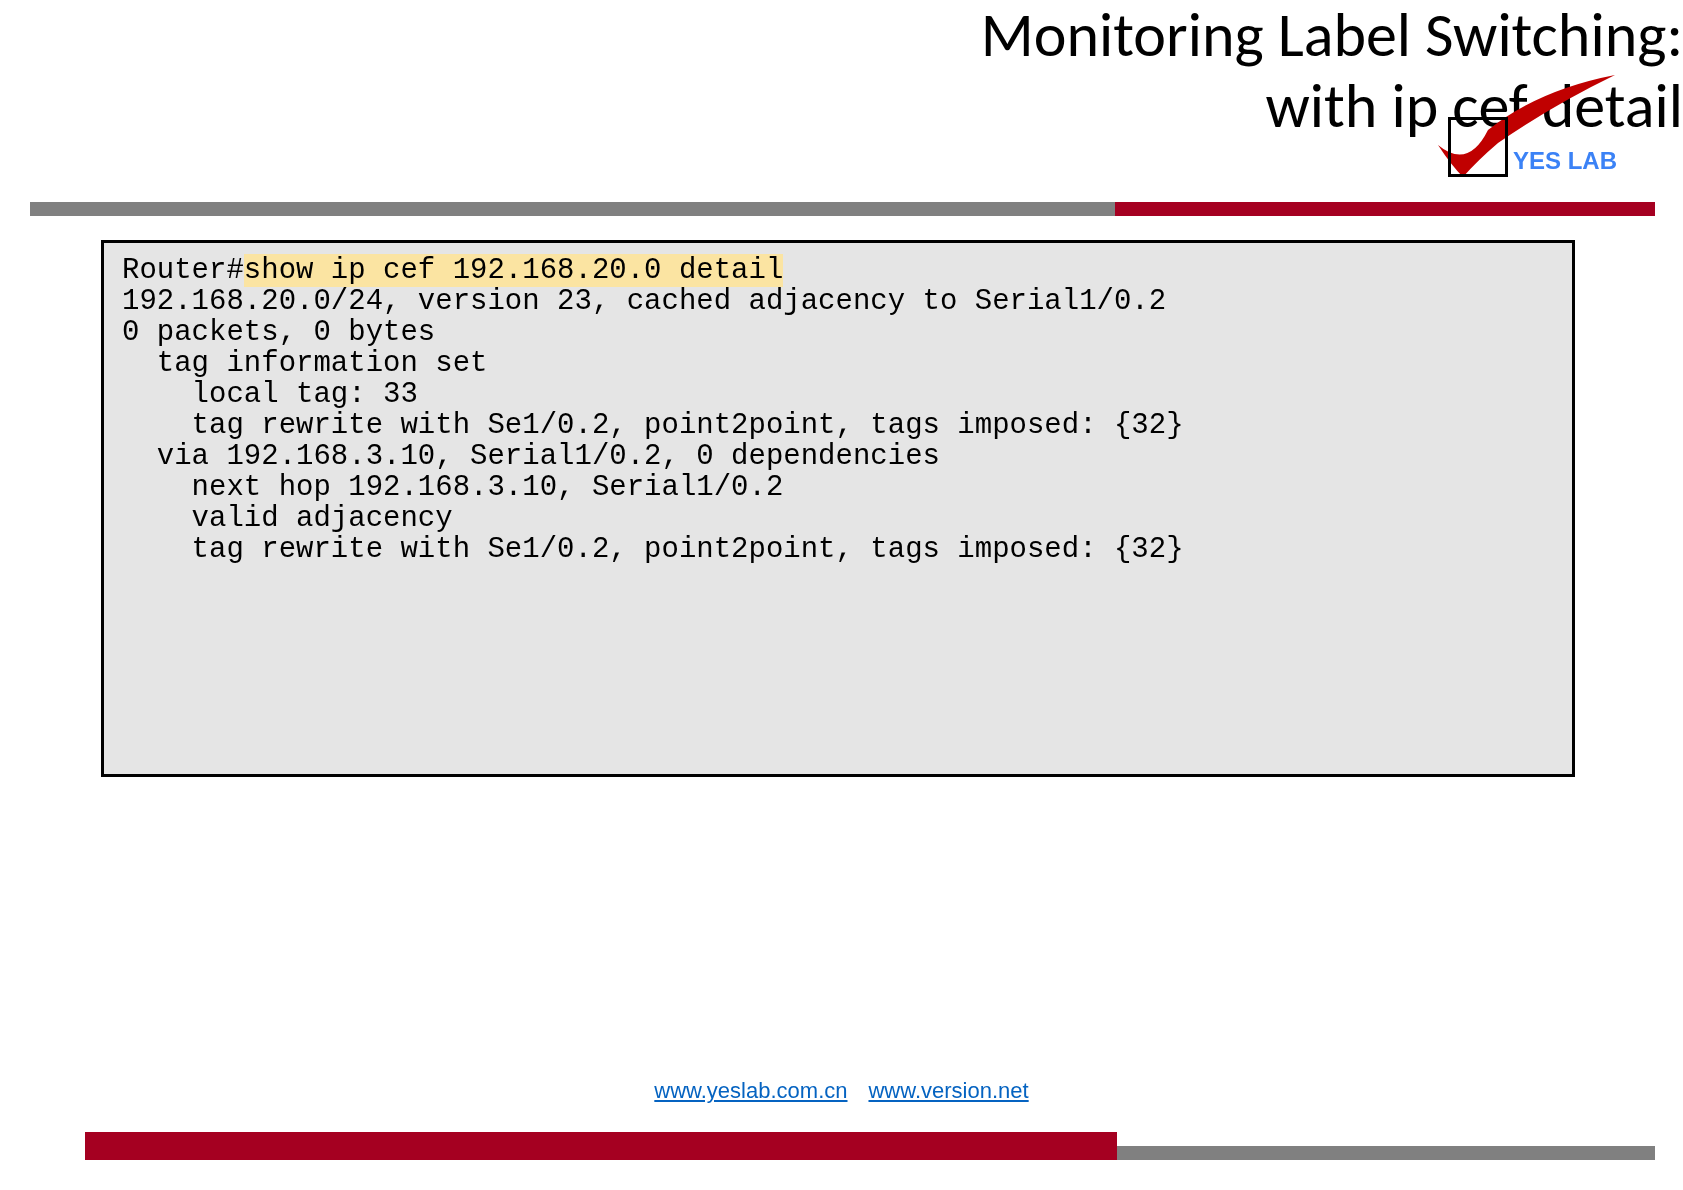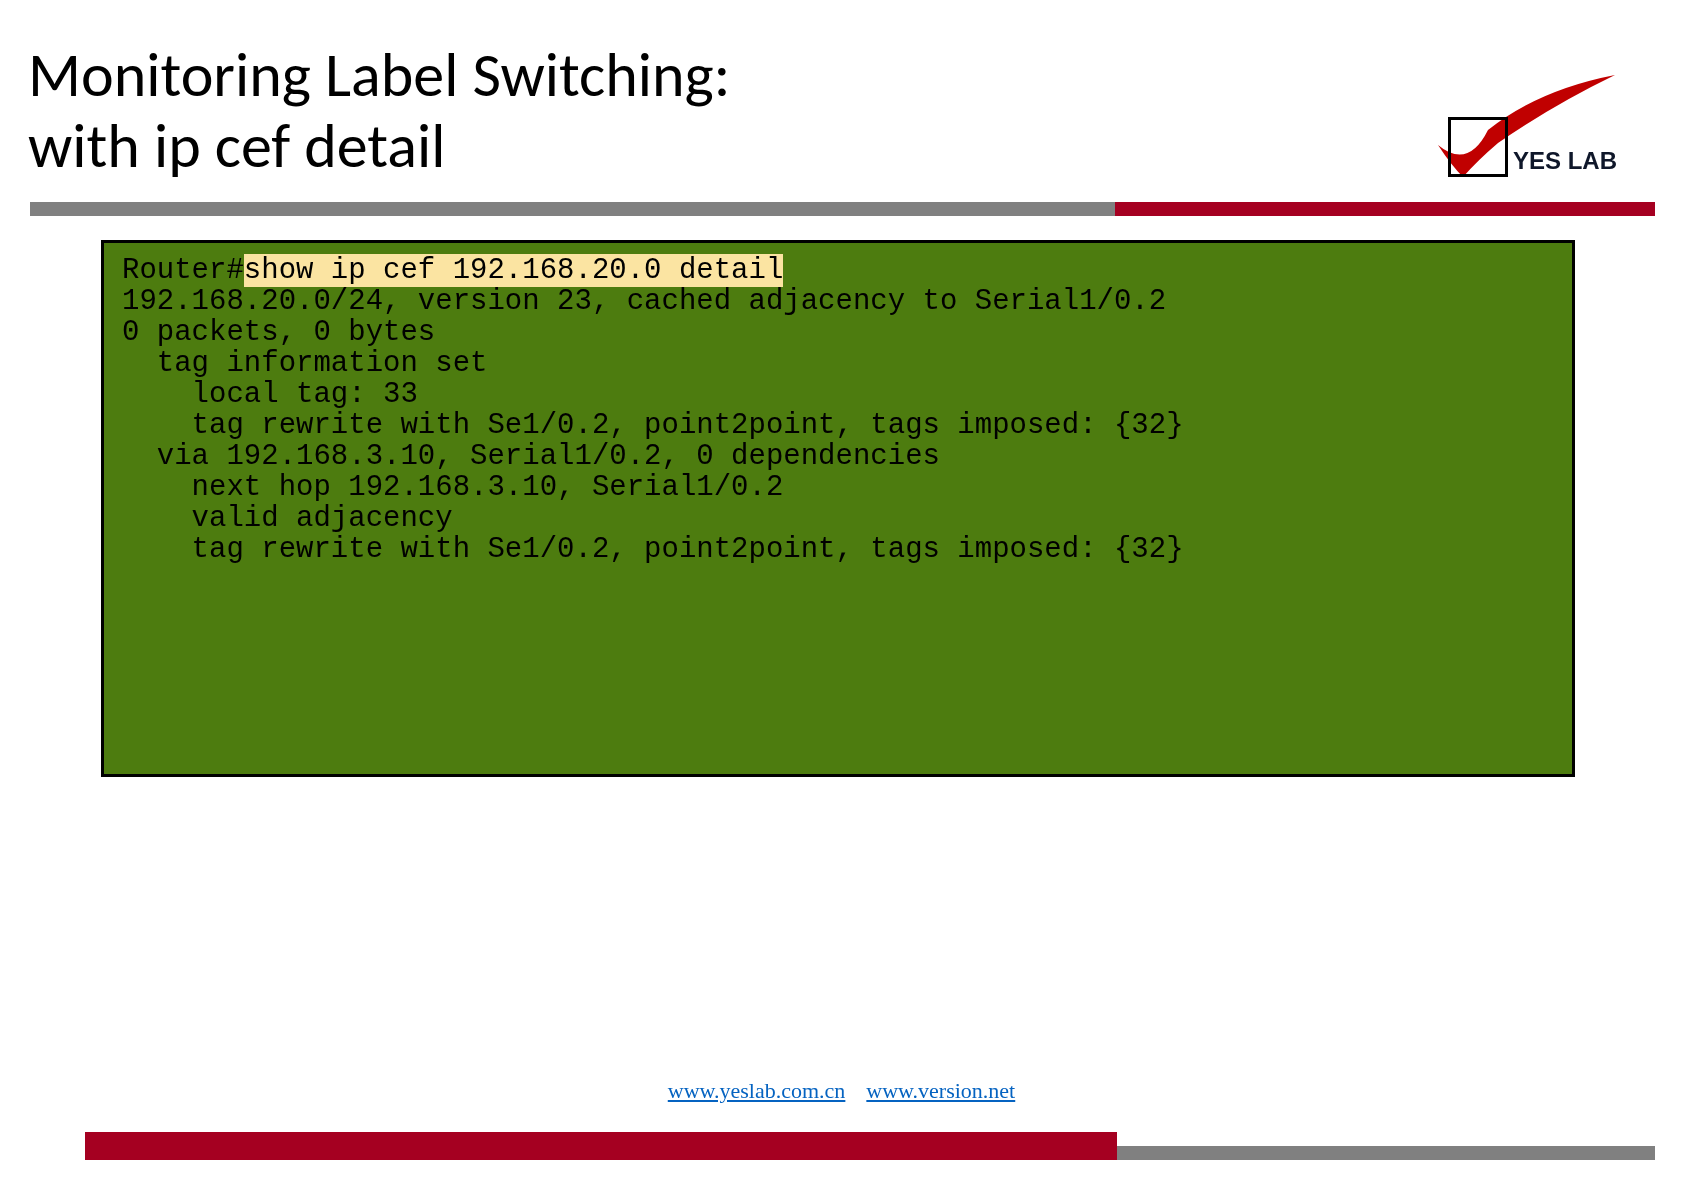--- a/index.html
+++ b/index.html
@@ -8,24 +8,22 @@
       box-sizing: border-box;
     }
     body {
       width: 1683px;
       height: 1190px;
       background: #ffffff;
       font-family: Calibri, Arial, sans-serif;
       position: relative;
     }
     .title-area {
-      text-align: left;
-      padding-top: 40px;
+      text-align: right;
       padding-bottom: 20px;
-      margin-left: 28px;
     }
     .title-line {
       font-size: 62px;
       font-weight: normal;
       color: #000000;
       line-height: 1.15;
     }
     .logo-container {
       position: absolute;
       top: 75px;
@@ -40,21 +38,21 @@
       width: 60px;
       height: 60px;
       border: 3px solid #000;
     }
     .logo-text {
       position: absolute;
       top: 72px;
       left: 150px;
       font-size: 24px;
       font-weight: bold;
-      color: #0f172a;
+      color: #3b82f6;
       font-family: Arial, sans-serif;
     }
     .divider-gray {
       position: absolute;
       top: 202px;
       left: 30px;
       width: 1085px;
       height: 14px;
       background: #808080;
     }
@@ -66,21 +64,21 @@
       height: 14px;
       background: #a50021;
     }
     .code-box {
       position: absolute;
       top: 240px;
       left: 101px;
       width: 1474px;
       height: 537px;
       border: 3px solid #000;
-      background: #4d7c0f;
+      background: #e5e5e5;
       padding: 12px 18px;
       font-family: "Courier New", monospace;
       font-size: 29px;
       line-height: 1.07;
       white-space: pre;
       color: #000;
     }
     .highlight {
       background: #fbe4a2;
     }
@@ -89,21 +87,21 @@
       bottom: 86px;
       left: 0;
       width: 100%;
       text-align: center;
       font-size: 22px;
     }
     .footer-links a {
       color: #0563c1;
       text-decoration: underline;
       margin: 4px 8px;
-      font-family: Liberation Serif, serif;
+      font-family: Liberation Sans, sans-serif;
       text-align: center;
     }
     .bottom-bar-red {
       position: absolute;
       bottom: 30px;
       left: 85px;
       width: 1032px;
       height: 28px;
       background: #a50021;
     }

